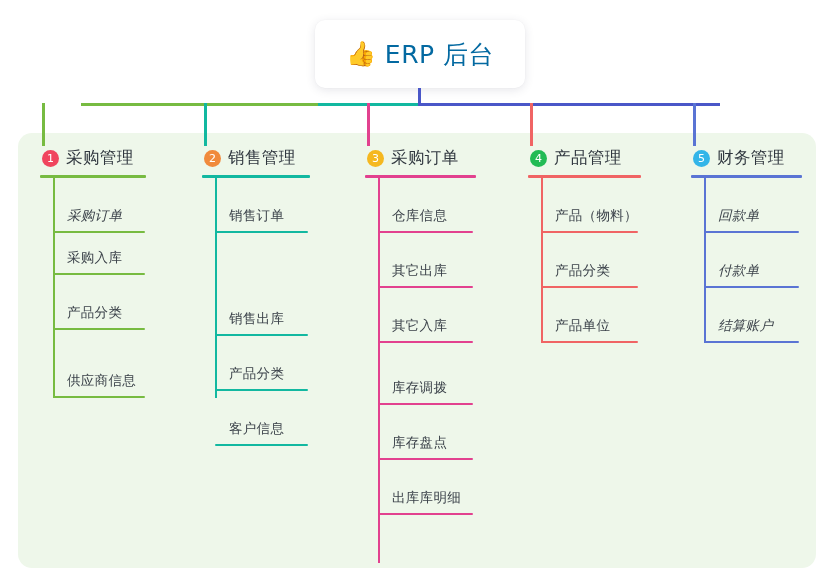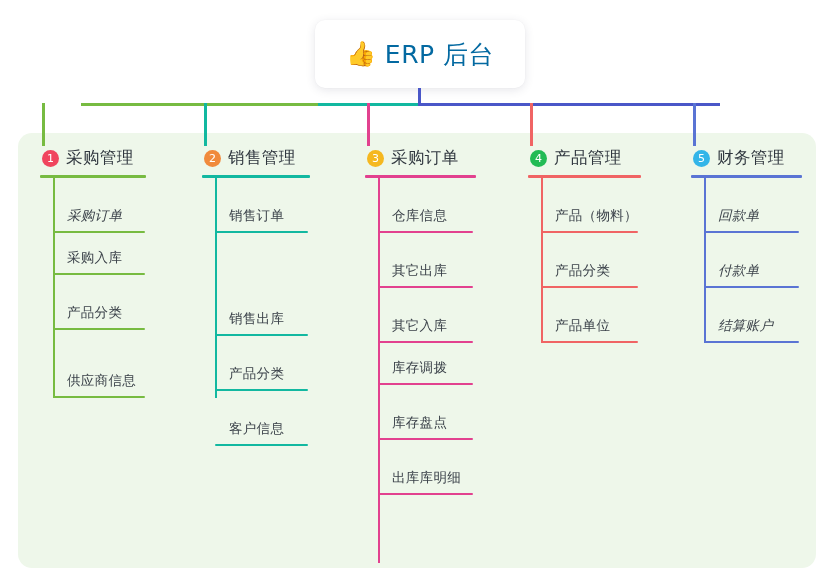--- a/index.html
+++ b/index.html
@@ -142,21 +142,21 @@
             <div class="item-rule" style="background: rgb(226, 65, 143); width: 95px;"></div>
           </div>
           <div class="item" style="height: 55px;">
             <span class="item-label">其它出库</span>
             <div class="item-rule" style="background: rgb(226, 65, 143); width: 95px;"></div>
           </div>
           <div class="item" style="height: 55px;">
             <span class="item-label">其它入库</span>
             <div class="item-rule" style="background: rgb(226, 65, 143); width: 95px;"></div>
           </div>
-          <div class="item" style="height: 42px;">
+          <div class="item" style="height: 62px;">
             <span class="item-label">库存调拨</span>
             <div class="item-rule" style="background: rgb(226, 65, 143); width: 95px;"></div>
           </div>
           <div class="item" style="height: 55px;">
             <span class="item-label">库存盘点</span>
             <div class="item-rule" style="background: rgb(226, 65, 143); width: 95px;"></div>
           </div>
           <div class="item" style="height: 55px;">
             <span class="item-label">出库库明细</span>
             <div class="item-rule" style="background: rgb(226, 65, 143); width: 95px;"></div>

